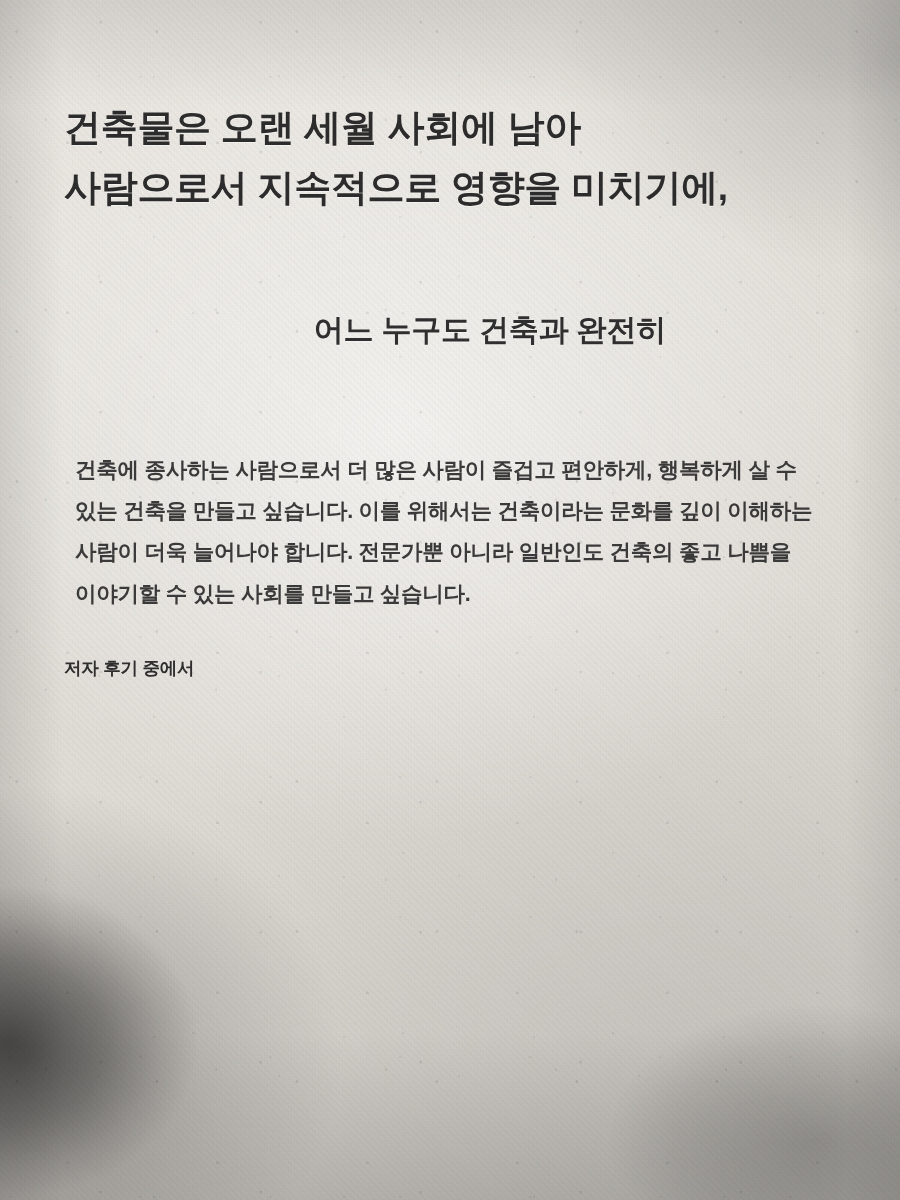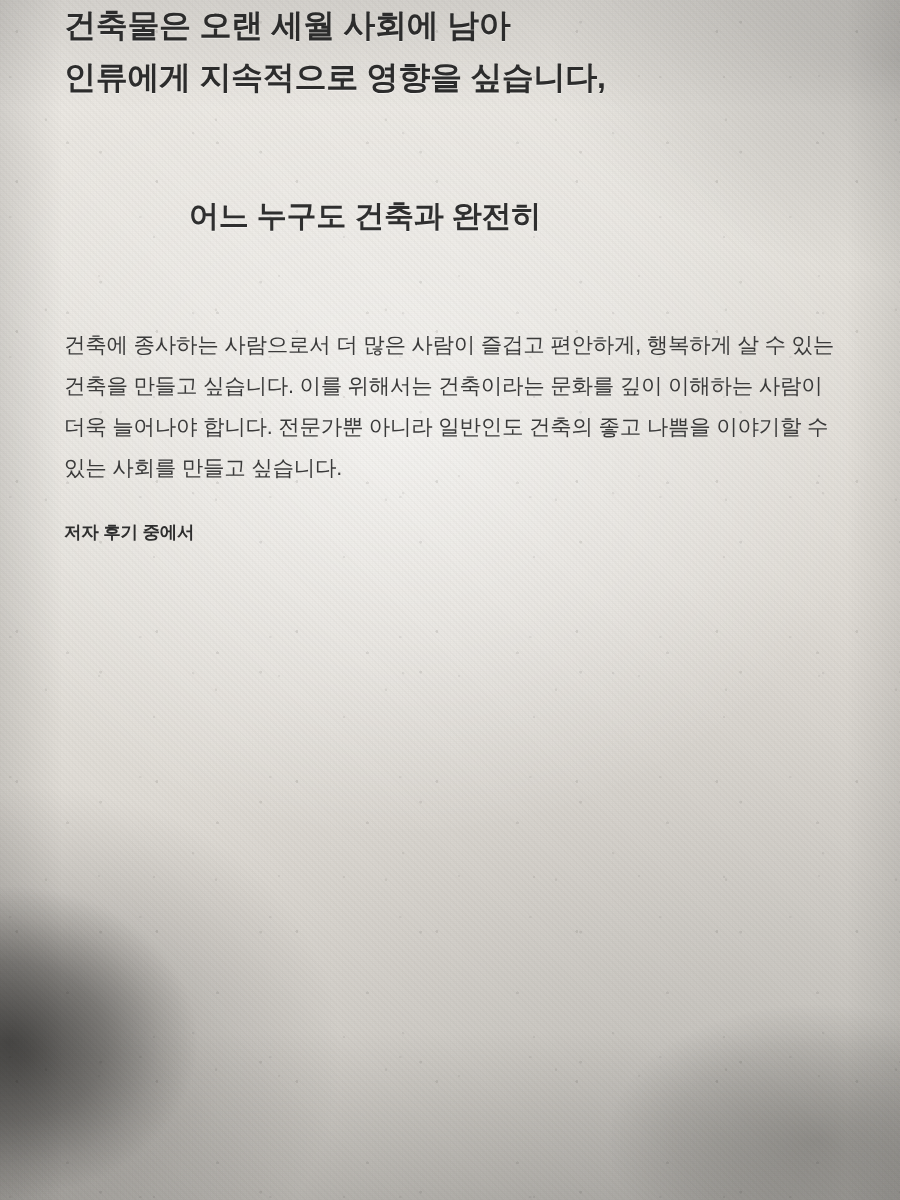--- a/index.html
+++ b/index.html
@@ -73,48 +73,49 @@
 
   
   .content {
     position: relative;
     z-index: 3;
     padding: 0 64px;
   }
 
   .headline {
     margin: 0;
-    font-size: 32px;
+    padding-top: 98px;
+    font-size: 37px;
     line-height: 1.62;
     font-weight: 700;
     color: #2c2c2c;
     letter-spacing: -0.3px;
     text-shadow: 0 0.5px 0.6px rgba(255,255,255,0.45);
   }
   .headline .line { display: block; white-space: pre; }
 
   .headline-right {
     margin: 0;
     padding-top: 86px;
-    text-align: center;
+    text-align: right;
     padding-right: 170px;
     font-size: 30px;
     line-height: 1.70;
     font-weight: 700;
     color: #2f2f2f;
     letter-spacing: -0.2px;
     text-shadow: 0 0.5px 0.6px rgba(255,255,255,0.45);
   }
   .headline-right .line { display: block; white-space: pre; }
 
   .body-block {
-    margin: 0;
+    margin: 11px;
     font-size: 21.5px;
     line-height: 1.92;
-    font-weight: 400;
+    font-weight: 700;
     color: #3a3a3a;
     letter-spacing: -0.25px;
     word-break: keep-all;
   }
   .body-block.first { padding-top: 84px; }
   .body-block.second { padding-top: 36px; }
 
   .credit {
     margin: 0;
     padding-top: 30px;
@@ -153,21 +154,21 @@
 
 <div class="page">
 
   <div class="grain"></div>
   <div class="speckle"></div>
 
   <div class="content">
 
     <h1 class="headline">
       <span class="line">건축물은 오랜 세월 사회에 남아</span>
-      <span class="line">인류에게 지속적으로 영향을 싶습니다,</span>
+      <span class="line">사람으로서 지속적으로 영향을 미치기에,</span>
     </h1>
 
     <h2 class="headline-right">
       <span class="line">어느 누구도 건축과 완전히</span>
     </h2>
 
     <p class="body-block first">건축에 종사하는 사람으로서 더 많은 사람이 즐겁고 편안하게, 행복하게 살 수 있는 건축을 만들고 싶습니다. 이를 위해서는 건축이라는 문화를 깊이 이해하는 사람이 더욱 늘어나야 합니다. 전문가뿐 아니라 일반인도 건축의 좋고 나쁨을 이야기할 수 있는 사회를 만들고 싶습니다.</p>
 
 
     <p class="credit">저자 후기 중에서</p>

